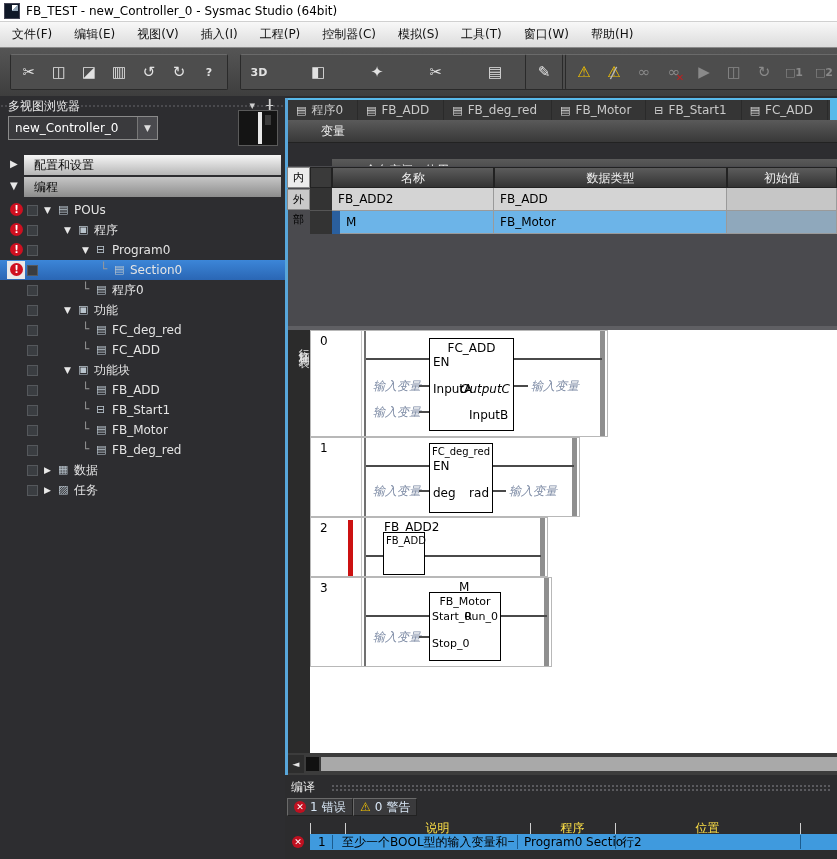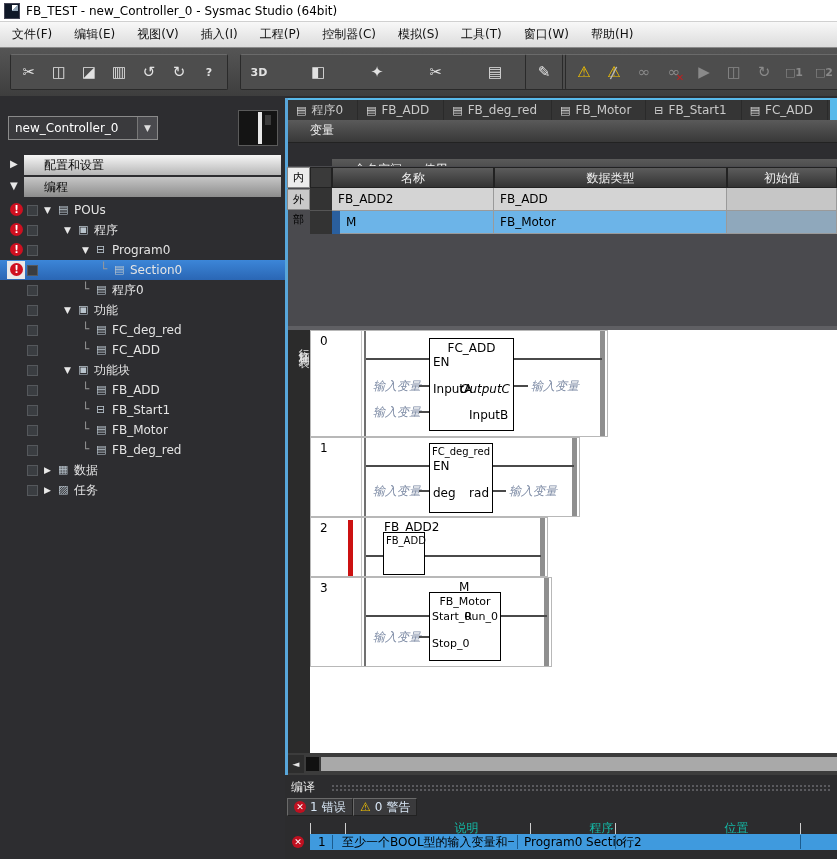--- a/index.html
+++ b/index.html
@@ -49,21 +49,21 @@
     padding-left:6px; }
   #ctrl-select .dd { position:absolute; right:0; top:0; width:20px; height:22px;
     background:#4a4a4e; border-left:1px solid #777; color:#ddd; text-align:center;
     font-size:9px; line-height:22px; }
   #device-img { left:238px; top:14px; width:40px; height:36px; background:#141414;
     border:1px solid #5a5a5a; }
   #device-img .stripe { position:absolute; left:19px; top:1px; width:4px; height:32px; background:#e8e8e8; }
   #device-img .dotc  { position:absolute; left:26px; top:4px; width:6px; height:10px; background:#3a3a3a; }
 
   .secbar-arrow { color:#e8e8e8; font-size:10px; }
-  .secbar { height:20px; font-size:12px; line-height:20px; padding-left:20px; color:#0a0a0a; }
+  .secbar { height:20px; font-size:12px; line-height:20px; padding-left:10px; color:#0a0a0a; }
   #sec-config { left:24px; top:59px; width:257px; background:linear-gradient(#f6f6f6,#b6b6b6); }
   #sec-prog   { left:24px; top:81px; width:257px; background:linear-gradient(#c6c6c6,#8c8c8c); }
 
   .treerow { left:0; width:285px; height:20px; color:#e4e4e4; font-size:12px; line-height:20px; }
   .treerow.sel { background:linear-gradient(#3c86d8,#2a66b4); }
   .errbadge { position:absolute; left:10px; top:3px; width:13px; height:13px; border-radius:50%;
     background:#cf1020; color:#fff; font-size:10px; font-weight:bold; line-height:13px;
     text-align:center; }
   .errplate { position:absolute; left:7px; top:1px; width:18px; height:18px; background:#e9e9e9; }
   .cbx { position:absolute; left:27px; top:5px; width:11px; height:11px; background:#3a3d41;
@@ -77,21 +77,21 @@
   #rp-blueedge { left:285px; top:98px; width:3px; height:761px; background:#58a6da; }
   #tabbar { left:288px; top:98px; width:549px; height:22px; background:#353535;
     border-top:2px solid #58b9ea; display:flex; }
   .tab { display:flex; align-items:center; gap:5px; padding:0 14px 0 8px; color:#c9c9c9;
     font-size:12px; border-right:1px solid #2a2a2a; }
   .tab .tabico { color:#d8d8d8; font-size:11px; }
   #tab-sliver { left:830px; top:100px; width:7px; height:20px; background:#58b9ea; }
 
   .edbar { left:288px; width:549px; height:23px; background:linear-gradient(#5a5a5a,#383838);
     border-bottom:1px solid #222; color:#f0f0f0; font-size:12px; line-height:22px;
-    padding-left:22px;font-family:Liberation Mono, monospace; }
+    padding-left:33px; }
 
   
   #vt-darkarea { left:288px; top:166px; width:549px; height:164px; background:#4a4a4e; }
   .sidetab { left:287px; width:23px; height:21px; font-size:11px; color:#000; text-align:center;
     line-height:20px; border:1px solid #888; }
   .vth { top:167px; height:21px; background:linear-gradient(#5c5c5c,#333); color:#f2f2f2;
     font-size:12px; line-height:20px; text-align:center; border:1px solid #222; }
   .vtgrip { background:#3a3a3a; border:1px solid #222; }
   .vtrow { height:23px; font-size:12px; line-height:22px; color:#000; padding-left:6px;
     border-right:1px solid #9a9a9a; border-bottom:1px solid #9a9a9a; }
@@ -128,21 +128,21 @@
   #bp-title { position:absolute; left:6px; top:4px; color:#e8e8e8; font-size:12px; }
   #bp-dots { position:absolute; left:46px; top:9px; width:500px; height:8px;
     background-image:radial-gradient(#5a5a5e 1px, transparent 1px); background-size:4px 4px; }
   .bp-btn { position:absolute; top:23px; height:18px; background:#3a3a3c;
     border:1px solid #6a6a6a; border-right-color:#222; border-bottom-color:#222;
     display:flex; align-items:center; gap:4px; padding:0 6px; color:#d8e6f5; font-size:12px; }
   .redcirc { width:12px; height:12px; border-radius:50%; background:#c01020; color:#fff;
     font-size:9px; font-weight:bold; text-align:center; line-height:12px; }
   .warntri { color:#f5c400; font-size:12px; line-height:12px; }
   .bp-tick { position:absolute; top:48px; width:1px; height:11px; background:#cfcfcf; }
-  .bp-col { position:absolute; top:45px; color:#14b8a6; font-size:12px; text-align:center;margin-left:29px; }
+  .bp-col { position:absolute; top:45px; color:#fde047; font-size:12px; text-align:center; }
   #bp-row { position:absolute; left:25px; top:59px; width:527px; height:16px; background:#3f9ade;
     color:#000; font-size:12px; line-height:16px; }
   #bp-row .cdiv { position:absolute; top:1px; width:1px; height:14px; background:#1c5c8e; }
   #bp-rowicon { position:absolute; left:7px; top:61px; }
 </style>
 </head>
 <body>
 
 <div id="titlebar" class="abs">
   <div id="appicon" class="abs"></div>
@@ -201,20 +201,25 @@
       </div>
     <div class="tbtn dis">▶</div>
     <div class="tbtn dis">◫</div>
     <div class="tbtn dis">↻</div>
     <div class="tbtn dis small">□1</div>
     <div class="tbtn dis small">□2</div>
   </div>
 </div>
 
 <div id="explorer" class="abs">
+  <div id="exp-header" class="abs">
+    <span>多视图浏览器</span>
+    <span class="hdrico" style="right:30px;">▾</span>
+    <span class="hdrico" style="right:12px;">╂</span>
+  </div>
   <div id="ctrl-select" class="abs">
     <span>new_Controller_0</span>
     <span class="dd">▼</span>
   </div>
   <div id="device-img" class="abs">
     <span class="stripe"></span>
     <span class="dotc"></span>
   </div>
 
   <span class="abs secbar-arrow" style="left:10px; top:62px;">▶</span>

